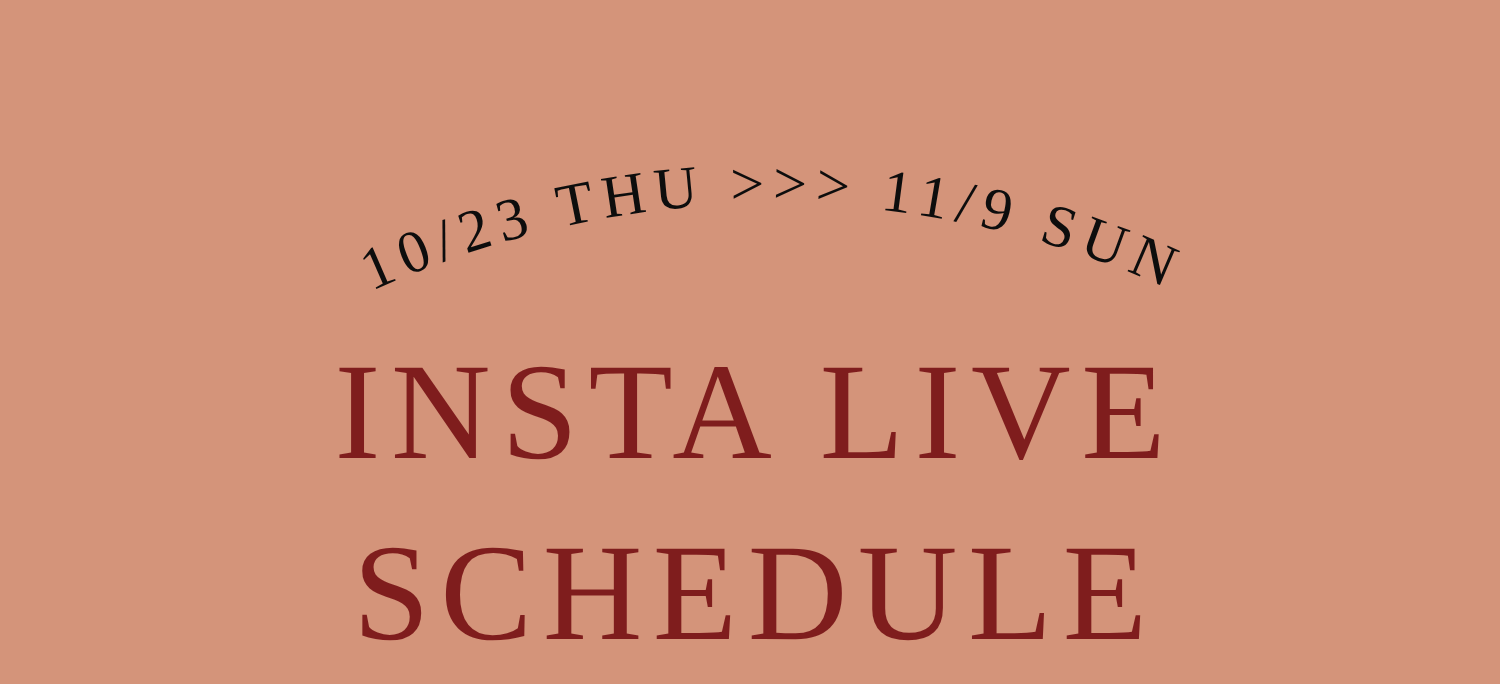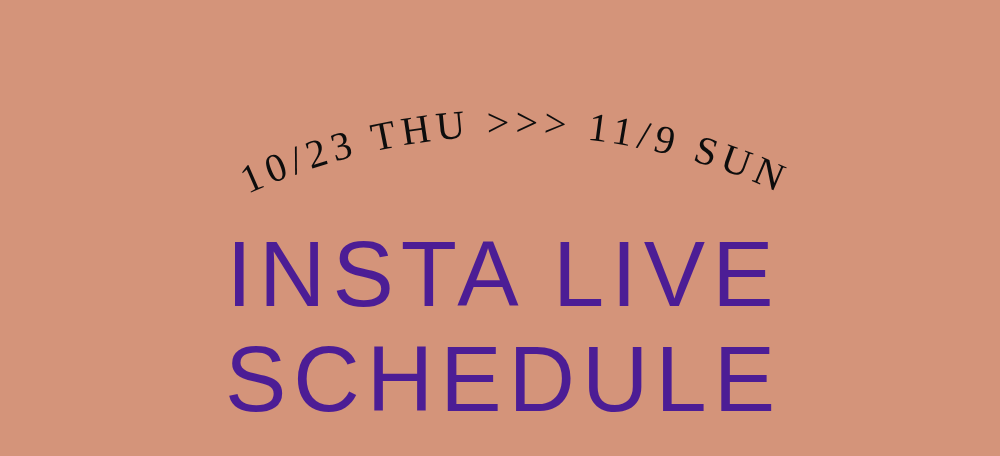--- a/index.html
+++ b/index.html
@@ -47,32 +47,32 @@
 
   
   .headline {
     position: absolute;
     left: 0;
     right: 0;
     text-align: center;
   }
   .headline-line {
     display: block;
-    color: #4c1d95;
-    font-family: Liberation Sans, sans-serif;
+    color: #7f1d1d;
+    font-family: Liberation Serif, serif;
     font-weight: 400;
     font-size: 92px;
     line-height: 1;
     letter-spacing: 7px;
     text-indent: 7px;
     white-space: nowrap;
     -webkit-font-smoothing: antialiased;
   }
   .headline-line-1 { position: absolute; left: 0; right: 0; top: 228px; }
-  .headline-line-2 { position: absolute; left: 0; right: 0; top: 333px; }
+  .headline-line-2 { position: absolute; left: 0; right: 0; top: 349px; }
 </style>
 </head>
 <body>
 
 <div class="poster">
 
   <div class="arc-wrap">
     <svg class="arc-svg" viewBox="0 0 1000 240" xmlns="http://www.w3.org/2000/svg">
       <defs>
         <path id="dateArcPath" d="M 150,250 A 640,640 0 0 1 880,250" fill="none"></path>

